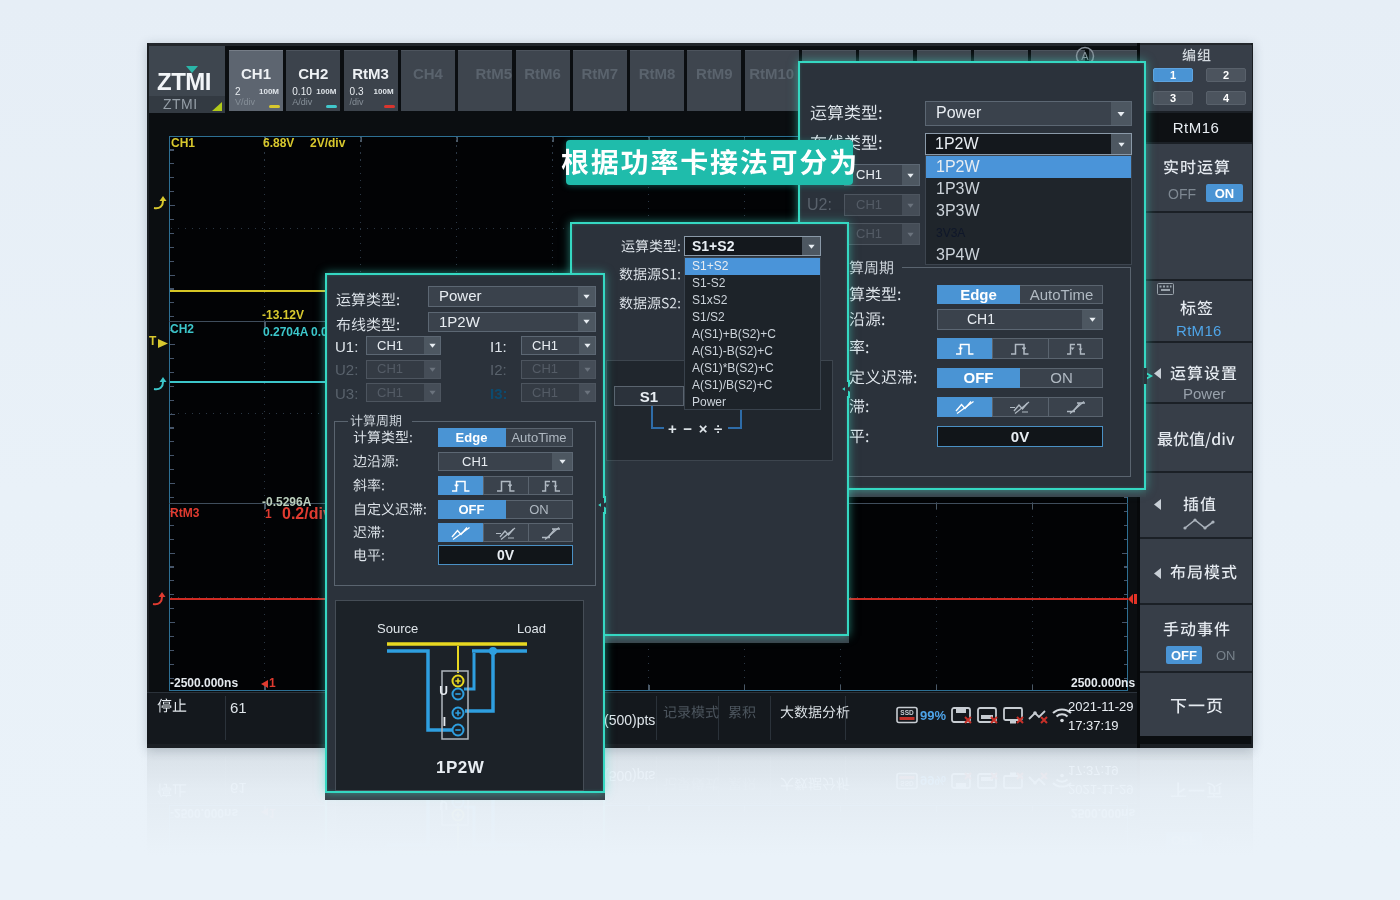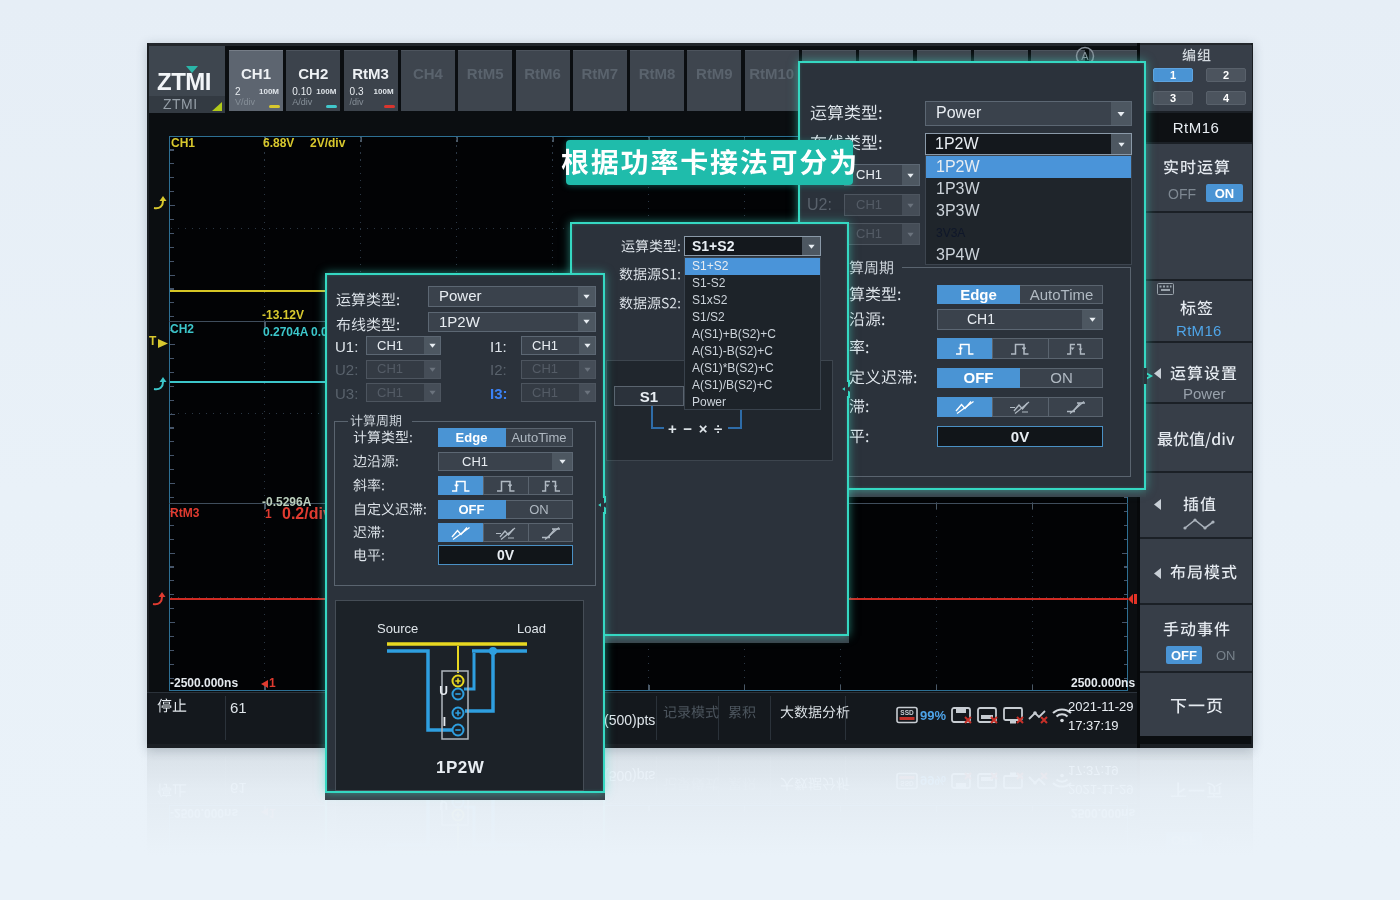--- a/index.html
+++ b/index.html
@@ -36,21 +36,21 @@
     <div class="a" style="left:326.3px;top:104.5px;width:11.0px;height:3.0px;background:#41c8cc;border-radius:1.5px"></div>
     <div class="a" style="left:343.6px;top:50.0px;width:54.0px;height:60.5px;background:#3c434c;border-top:1px solid #4d545d"></div>
     <div class="a" style="left:343.6px;top:65.0px;width:54px;text-align:center;font-size:15px;color:#eef1f4;font-weight:700;line-height:17.7px">RtM3</div>
     <div class="a" style="left:349.6px;top:85.5px;font-size:10px;color:#e8ecf0;font-weight:500;line-height:12.4px;white-space:nowrap">0.3</div>
     <div class="a" style="left:373.6px;top:86.5px;font-size:8px;color:#dfe4e9;font-weight:700;line-height:10.0px;white-space:nowrap">100M</div>
     <div class="a" style="left:349.6px;top:96.5px;font-size:9px;color:#868f98;line-height:10.6px;white-space:nowrap">/div</div>
     <div class="a" style="left:383.6px;top:104.5px;width:11.0px;height:3.0px;background:#da352e;border-radius:1.5px"></div>
     <div class="a" style="left:400.9px;top:50.0px;width:54.0px;height:60.5px;background:#3e454e;border-top:1px solid #4d545d"></div>
     <div class="a" style="left:400.9px;top:65.0px;width:54px;text-align:center;font-size:15px;color:#5a636d;font-weight:700;line-height:17.7px">CH4</div>
     <div class="a" style="left:458.2px;top:50.0px;width:54.0px;height:60.5px;background:#3e454e;border-top:1px solid #4d545d"></div>
-    <div class="a" style="left:458.2px;top:65.0px;width:54px;text-align:center;font-size:15px;color:#5a636d;font-weight:700;line-height:17.7px">RtM5</div>
+    <div class="a" style="left:458.2px;top:65.0px;width:54px;text-align:right;font-size:15px;color:#5a636d;font-weight:700;line-height:17.7px">RtM5</div>
     <div class="a" style="left:515.5px;top:50.0px;width:54.0px;height:60.5px;background:#3e454e;border-top:1px solid #4d545d"></div>
     <div class="a" style="left:515.5px;top:65.0px;width:54px;text-align:center;font-size:15px;color:#5a636d;font-weight:700;line-height:17.7px">RtM6</div>
     <div class="a" style="left:572.8px;top:50.0px;width:54.0px;height:60.5px;background:#3e454e;border-top:1px solid #4d545d"></div>
     <div class="a" style="left:572.8px;top:65.0px;width:54px;text-align:center;font-size:15px;color:#5a636d;font-weight:700;line-height:17.7px">RtM7</div>
     <div class="a" style="left:630.1px;top:50.0px;width:54.0px;height:60.5px;background:#3e454e;border-top:1px solid #4d545d"></div>
     <div class="a" style="left:630.1px;top:65.0px;width:54px;text-align:center;font-size:15px;color:#5a636d;font-weight:700;line-height:17.7px">RtM8</div>
     <div class="a" style="left:687.4px;top:50.0px;width:54.0px;height:60.5px;background:#3e454e;border-top:1px solid #4d545d"></div>
     <div class="a" style="left:687.4px;top:65.0px;width:54px;text-align:center;font-size:15px;color:#5a636d;font-weight:700;line-height:17.7px">RtM9</div>
     <div class="a" style="left:744.7px;top:50.0px;width:54.0px;height:60.5px;background:#3e454e;border-top:1px solid #4d545d"></div>
     <div class="a" style="left:744.7px;top:65.0px;width:54px;text-align:center;font-size:15px;color:#5a636d;font-weight:700;line-height:17.7px">RtM10</div>
@@ -962,21 +962,21 @@
       </svg>
     </div>
     <div class="a" style="left:335.0px;top:384.5px;font-size:15px;color:#59626c;font-weight:500;line-height:17.7px;white-space:nowrap">U3:</div>
     <div class="a" style="left:366.0px;top:383.0px;width:75.0px;height:19.0px;background:#343b44;border:1px solid #4d555f"></div>
     <div class="a" style="left:377.0px;top:384.8px;font-size:13px;color:#545c66;font-weight:500;line-height:15.3px;white-space:nowrap">CH1</div>
     <div class="a" style="left:424.0px;top:384.0px;width:16.0px;height:17.0px;background:#454d57;display:flex;align-items:center">
       <svg width="9" height="9" viewBox="0 0 10 10" style="margin:auto">
         <path d="M1.5 3h7L5 7.5z" fill="#6b737d"></path>
       </svg>
     </div>
-    <div class="a" style="left:490.0px;top:384.5px;font-size:15px;color:#3b82f6;font-weight:700;line-height:17.7px;white-space:nowrap">I3:</div>
+    <div class="a" style="left:490.0px;top:384.5px;font-size:15px;color:#0c4a6e;font-weight:700;line-height:17.7px;white-space:nowrap">I3:</div>
     <div class="a" style="left:521.0px;top:383.0px;width:75.0px;height:19.0px;background:#343b44;border:1px solid #4d555f"></div>
     <div class="a" style="left:532.0px;top:384.8px;font-size:13px;color:#545c66;font-weight:500;line-height:15.3px;white-space:nowrap">CH1</div>
     <div class="a" style="left:579.0px;top:384.0px;width:16.0px;height:17.0px;background:#454d57;display:flex;align-items:center">
       <svg width="9" height="9" viewBox="0 0 10 10" style="margin:auto">
         <path d="M1.5 3h7L5 7.5z" fill="#6b737d"></path>
       </svg>
     </div>
     <div class="a" style="left:334.0px;top:421.0px;width:262.0px;height:165.0px;border:1px solid #5a646f"></div>
     <div class="a" style="left:348.0px;top:415.0px;width:64.0px;height:12.0px;background:#2b323b"></div>
     <div class="a" style="left:350.0px;top:414.0px">

